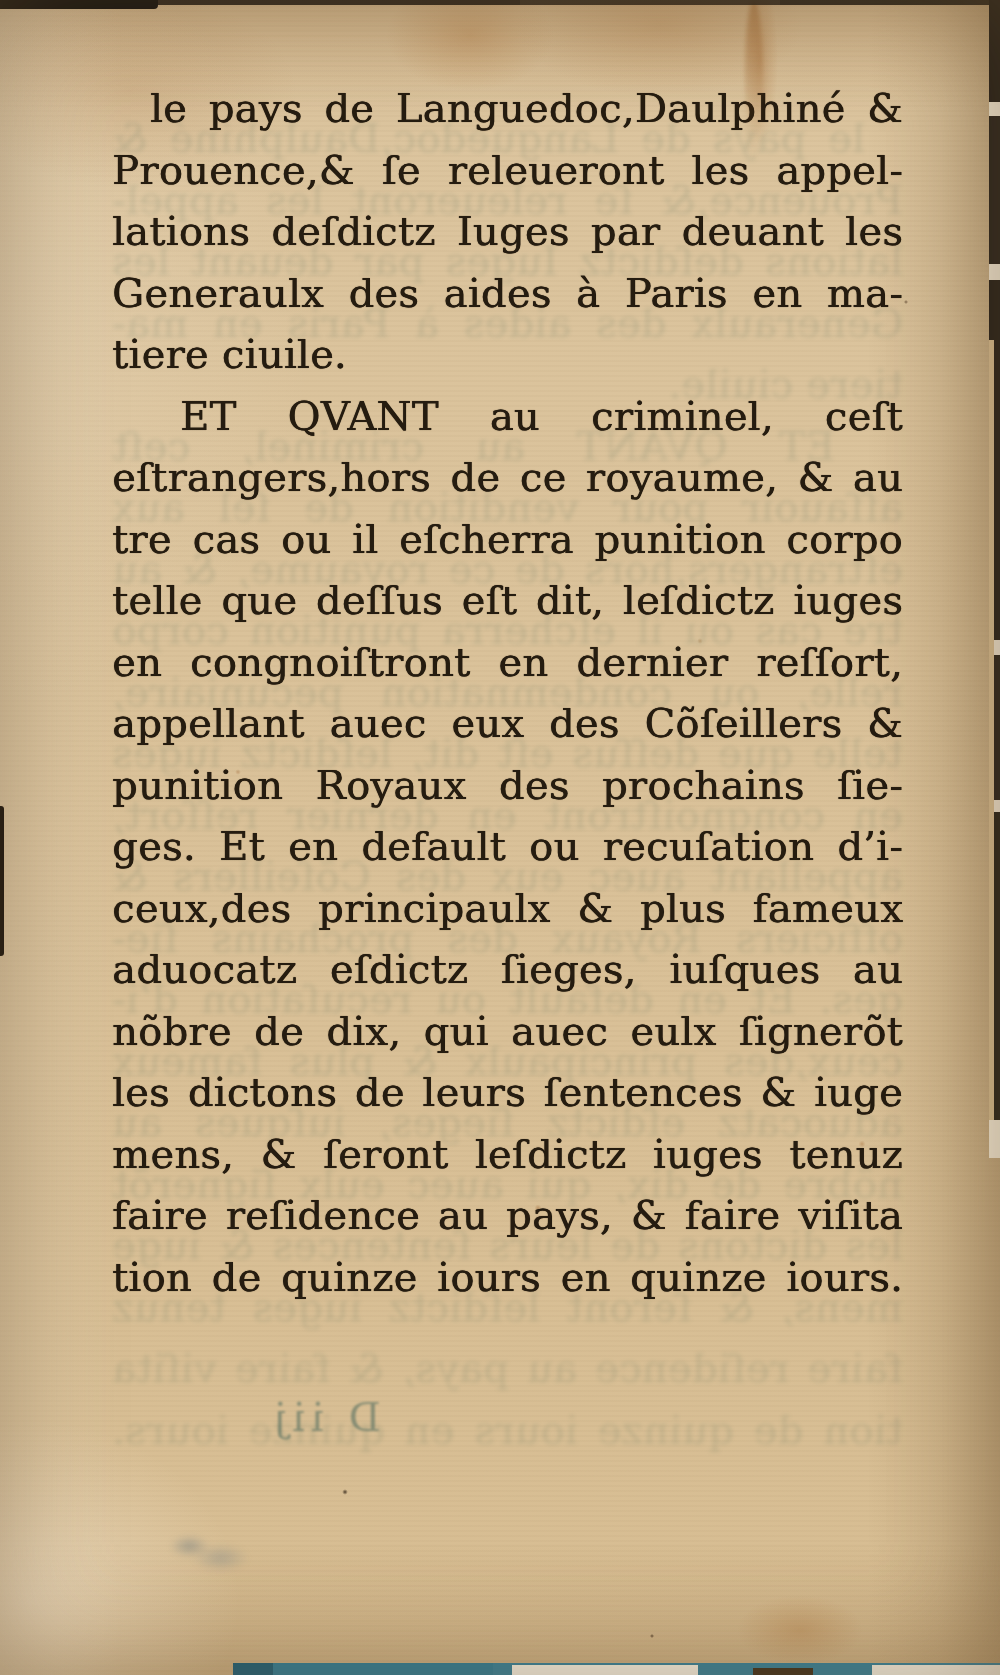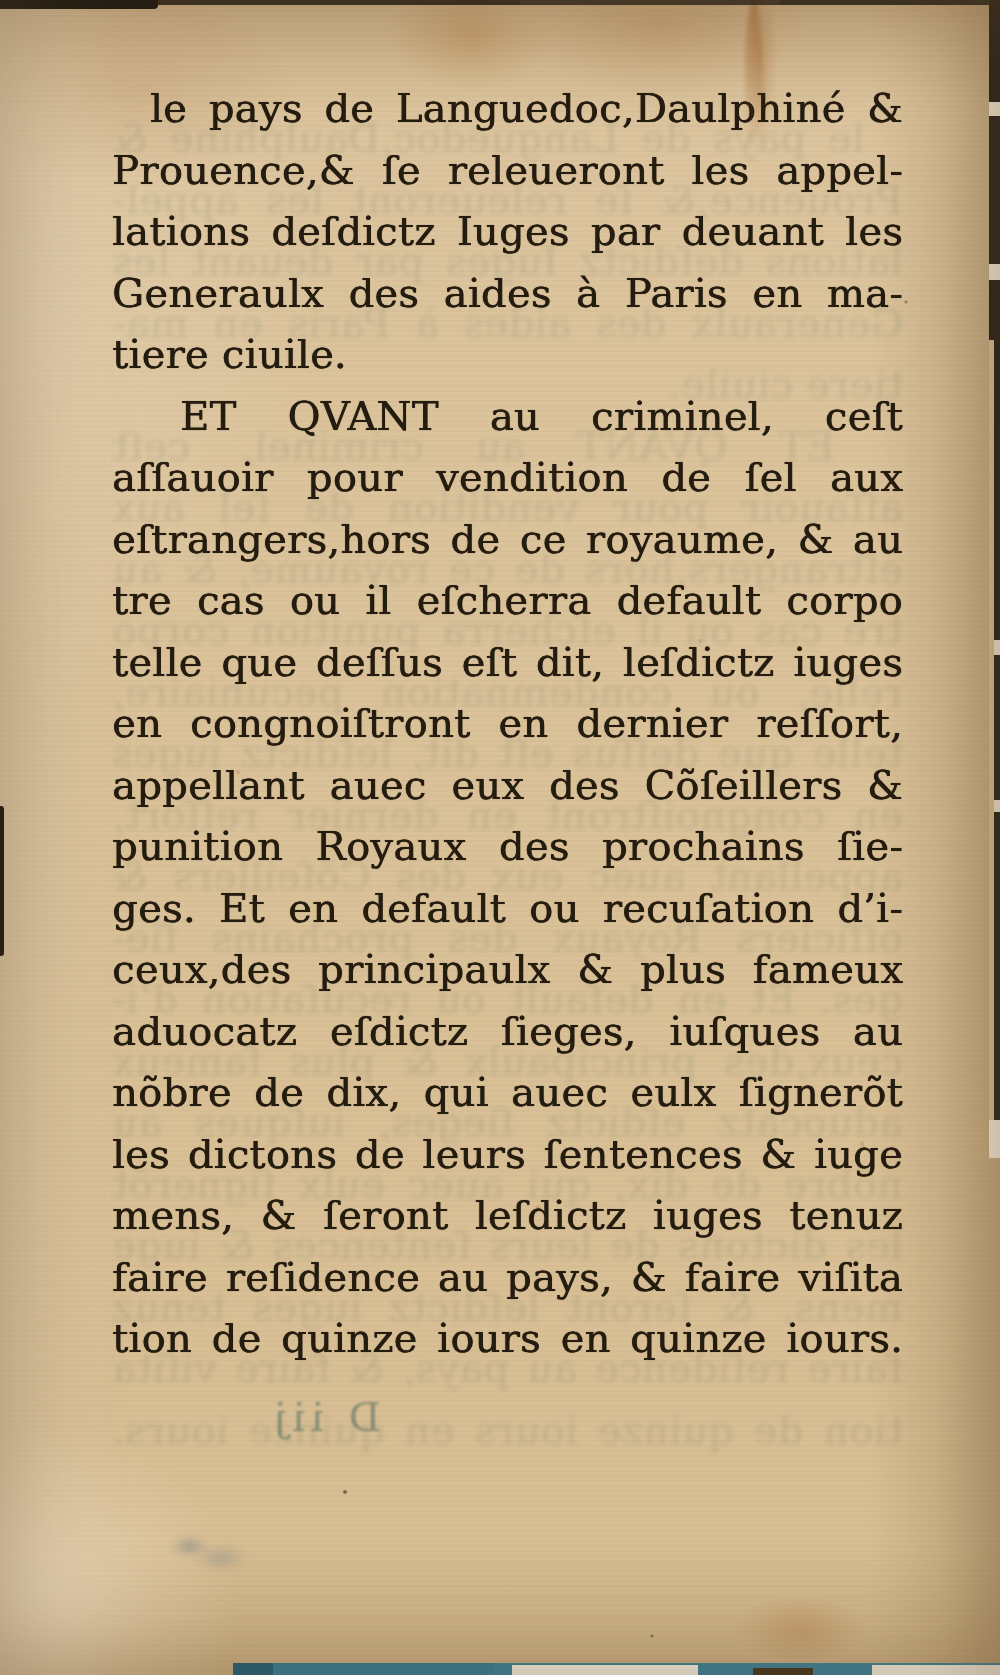--- a/index.html
+++ b/index.html
@@ -162,23 +162,22 @@
       <div class="text-line">tion de quinze iours en quinze iours.</div>
     </div>
 
   <div class="textblock" id="text-block">
       <div class="text-line" style="padding-left: 38px;">le pays de Languedoc,Daulphiné &amp;</div>
       <div class="text-line">Prouence,&amp; ſe releueront les appel-</div>
       <div class="text-line">lations deſdictz Iuges par deuant les</div>
       <div class="text-line">Generaulx des aides à Paris en ma-</div>
       <div class="text-line align-left">tiere ciuile.</div>
       <div class="text-line" style="padding-left: 68px;">ET QVANT au criminel, ceſt</div>
-      <div class="text-line">aſſauoir pour vendition de ſel aux</div>
       <div class="text-line">eſtrangers,hors de ce royaume, &amp; au</div>
-      <div class="text-line">tre cas ou il eſcherra default corpo</div>
+      <div class="text-line">tre cas ou il eſcherra punition corpo</div>
       <div class="text-line">telle que deſſus eſt dit, leſdictz iuges</div>
       <div class="text-line">en congnoiſtront en dernier reſſort,</div>
       <div class="text-line">appellant auec eux des Cõſeillers &amp;</div>
       <div class="text-line">punition Royaux des prochains ſie-</div>
       <div class="text-line">ges. Et en default ou recuſation d’i-</div>
       <div class="text-line">ceux,des principaulx &amp; plus fameux</div>
       <div class="text-line">aduocatz eſdictz ſieges, iuſques au</div>
       <div class="text-line">nõbre de dix, qui auec eulx ſignerõt</div>
       <div class="text-line">les dictons de leurs ſentences &amp; iuge</div>
       <div class="text-line">mens, &amp; ſeront leſdictz iuges tenuz</div>

